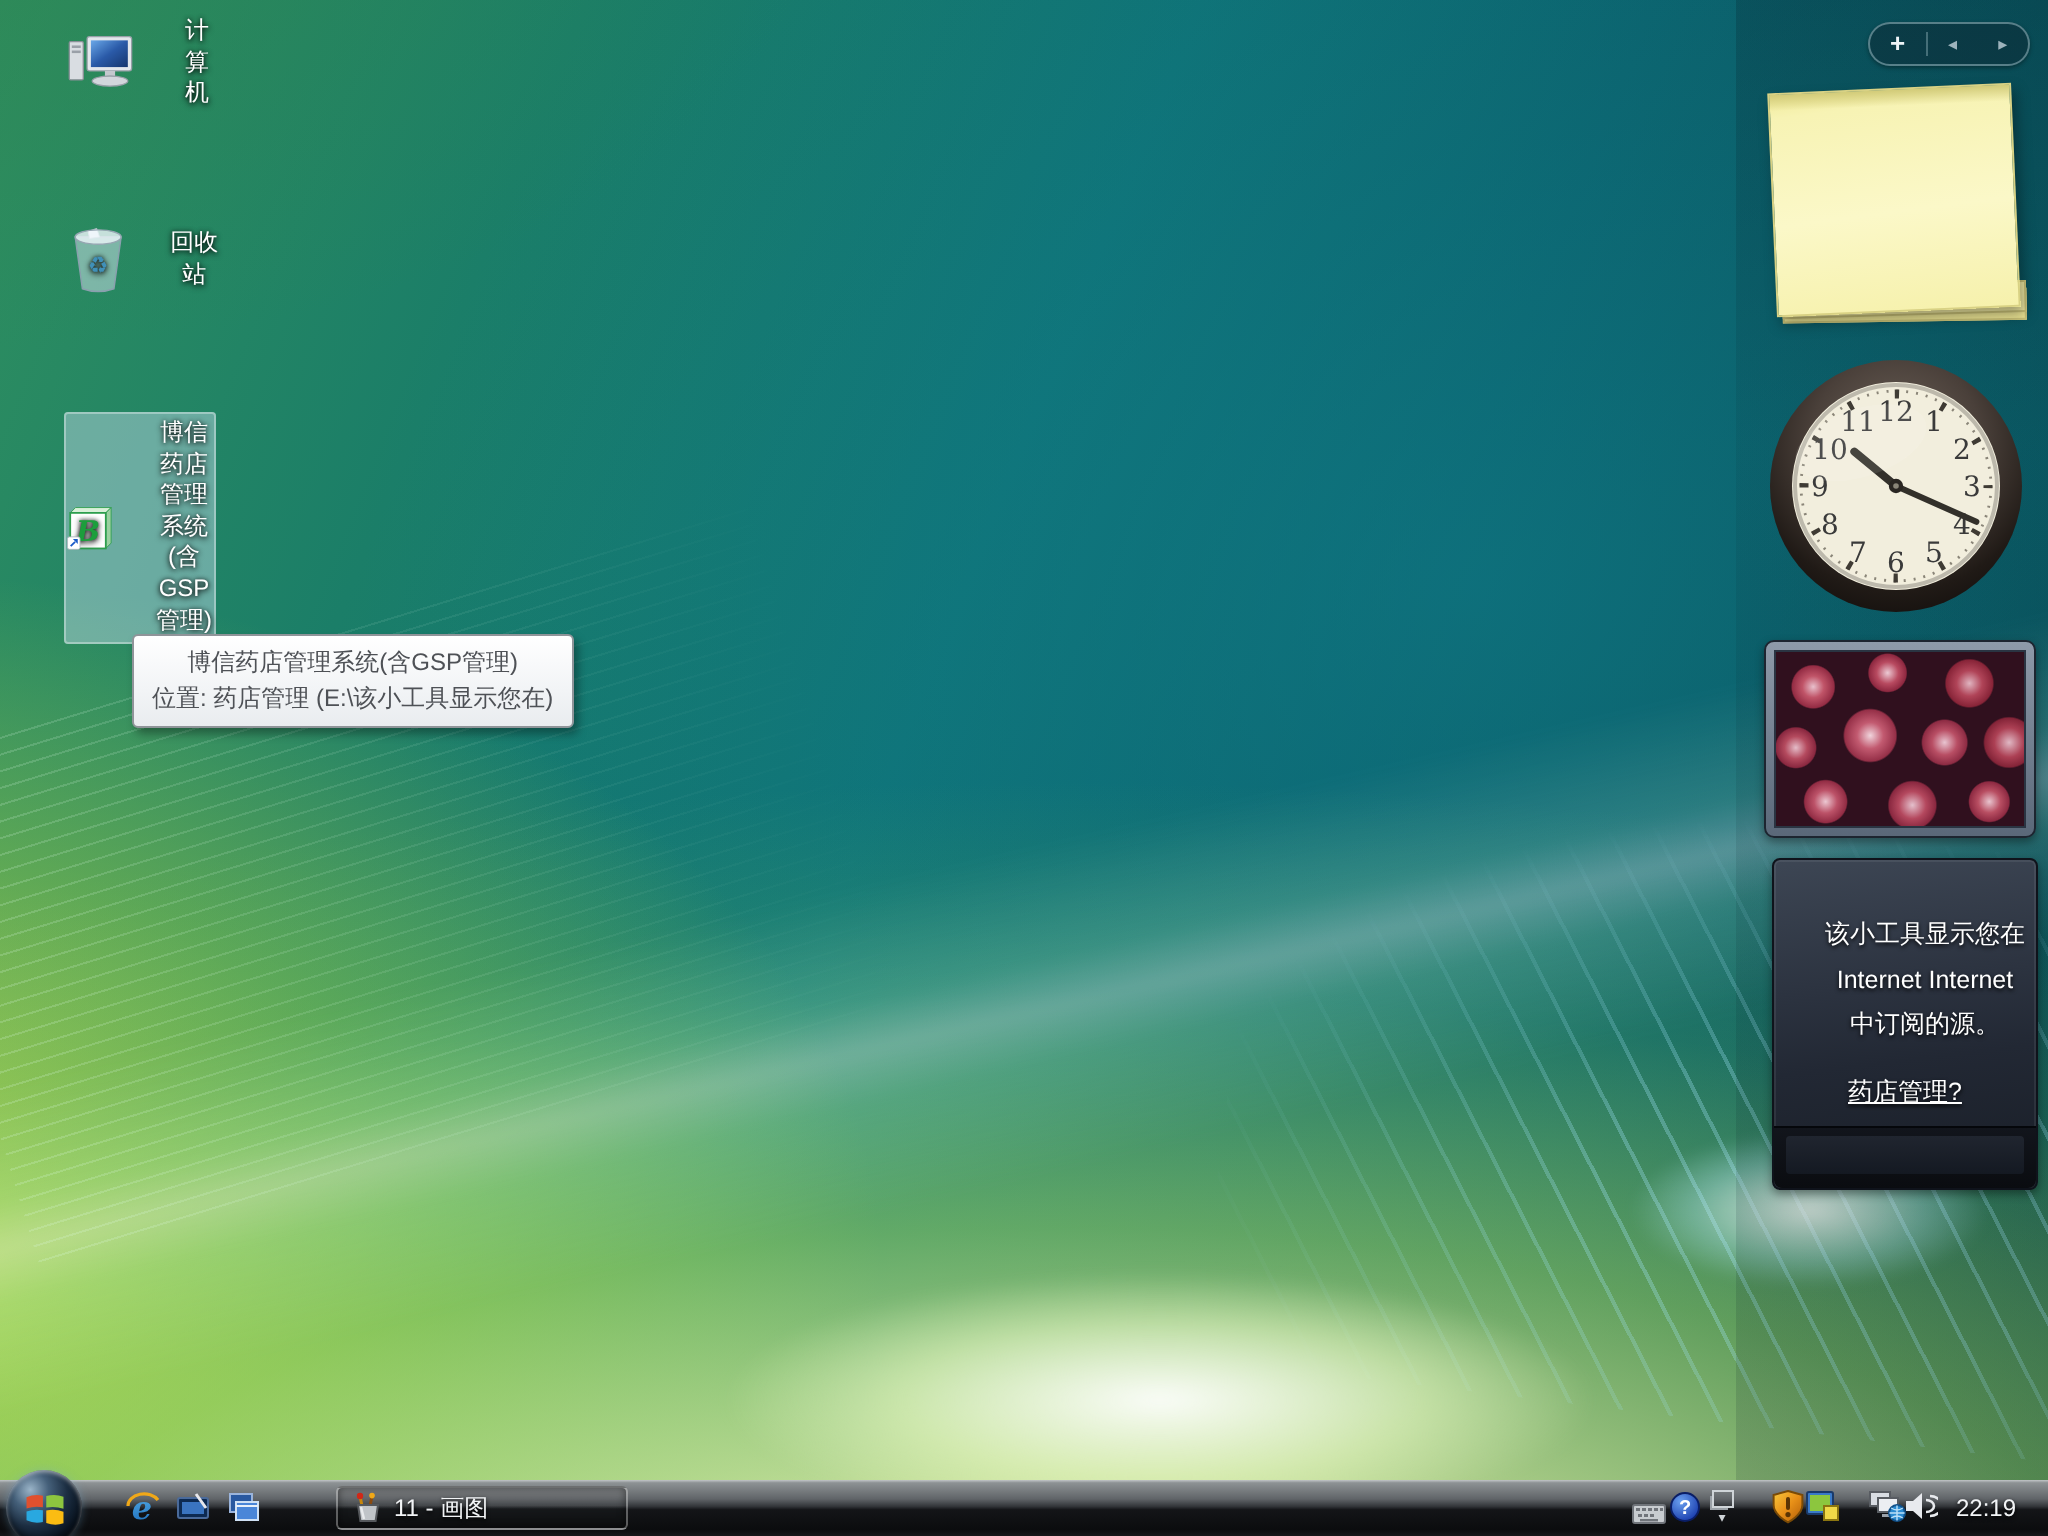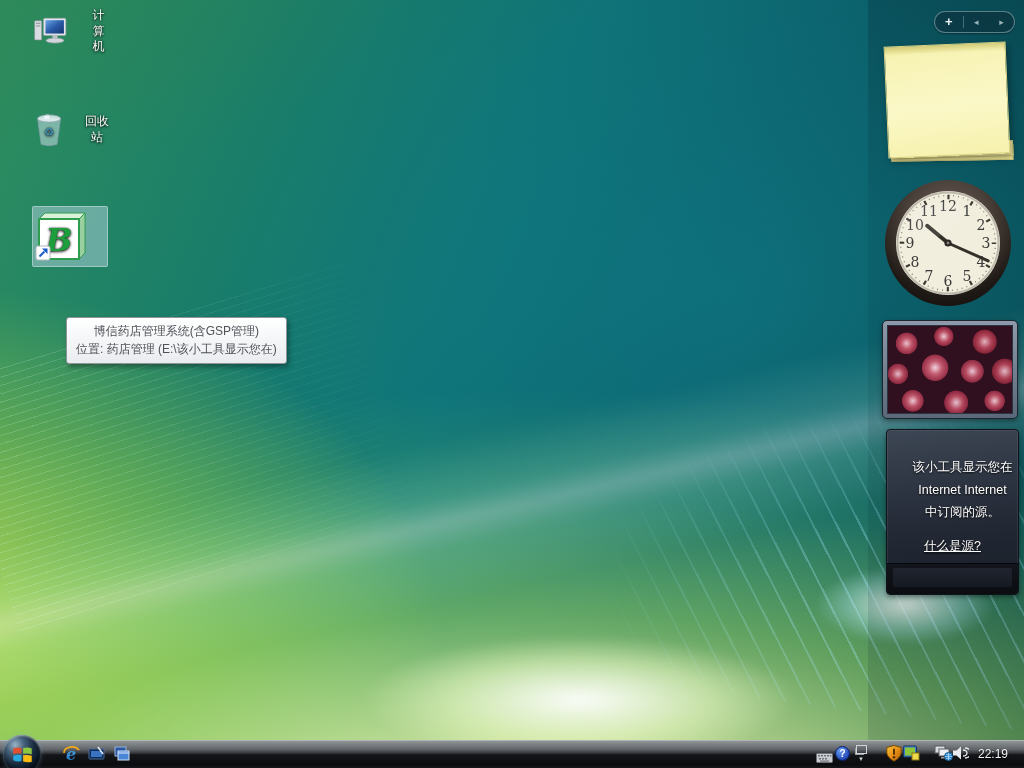--- a/index.html
+++ b/index.html
@@ -163,20 +163,25 @@
       <polygon points="7,10 47,10 53,4 13,4" fill="#d9f0d9" stroke="#2e9e4e"></polygon>
       <polygon points="47,10 53,4 53,44 47,50" fill="#9ad0a0" stroke="#2e9e4e"></polygon>
       <rect x="7" y="10" width="40" height="40" fill="#ffffff" stroke="#2e9e4e" stroke-width="2"></rect>
       <text x="27" y="42" text-anchor="middle" font-size="32" font-weight="bold" font-style="italic" fill="#1c9e3c" font-family="DejaVu Serif, serif">B</text>
       <g>
         <rect x="4" y="37" width="14" height="14" rx="2" fill="#ffffff" stroke="#b0b8c0"></rect>
         <line x1="7.5" y1="47.5" x2="12.5" y2="42.5" stroke="#1a5ac8" stroke-width="2"></line>
         <polygon points="15.5,39.5 15.5,45 10,39.5" fill="#1a5ac8"></polygon>
       </g>
     </svg>
+    <div class="icon-label">
+      <span style="display:block">博信药店管理</span>
+      <span style="display:block">系统(含GSP</span>
+      <span style="display:block">管理)</span>
+    </div>
   </div>
 
   <div class="tooltip">
     <div>博信药店管理系统(含GSP管理)</div>
     <div>位置: 药店管理 (E:\该小工具显示您在)</div>
   </div>
 
   <div class="gadget-controls">
     <div class="gc-add">+</div>
     <div class="gc-div"></div>
@@ -236,21 +241,21 @@
   <div class="photo-gadget">
     <div class="photo-img"></div>
   </div>
 
   <div class="rss-gadget">
     <div class="rss-message">
       <span>该小工具显示您在</span>
       <span>Internet Internet</span>
       <span>中订阅的源。</span>
     </div>
-    <a class="rss-link">什么是源?</a>
+    <a class="rss-link">药店管理?</a>
     <div class="rss-footer">
       <div class="rss-footer-inner"></div>
     </div>
   </div>
 
   <div class="taskbar">
 
     <span class="ql" style="left:62px;">
       <svg width="18" height="18" viewBox="0 0 18 18">
         <defs>
@@ -273,20 +278,31 @@
     </span>
 
     <span class="ql" style="left:113px;">
       <svg width="18" height="18" viewBox="0 0 18 18">
         <rect x="2" y="2" width="11" height="9" fill="#2858a0" stroke="#9ab4dc"></rect>
         <rect x="5" y="6" width="11" height="9" fill="#4a86d8" stroke="#cfe0f4"></rect>
         <line x1="5" y1="8" x2="16" y2="8" stroke="#e8f0fa"></line>
       </svg>
     </span>
 
+    <div class="task-button">
+      <svg width="16" height="16" viewBox="0 0 16 16">
+        <line x1="5" y1="7" x2="4" y2="2" stroke="#c8860a" stroke-width="1.5"></line>
+        <line x1="9" y1="7" x2="10" y2="2" stroke="#8a4a10" stroke-width="1.5"></line>
+        <circle cx="4" cy="2" r="1.6" fill="#d02818"></circle>
+        <circle cx="10" cy="1.8" r="1.4" fill="#f0a818"></circle>
+        <path d="M3,6.5 L13,6.5 L11.8,14.5 L4.2,14.5 Z" fill="#c0c4c8" stroke="#55585c"></path>
+        <path d="M4.5,7.5 L6,13.5" stroke="#e8eaec" stroke-width="1.2"></path>
+      </svg>
+      <span class="task-label">11 - 画图</span>
+    </div>
 
     <span class="tray-icon" style="left:816px;top:9px;">
       <svg width="17" height="10" viewBox="0 0 17 10">
         <rect x=".5" y=".5" width="16" height="9" rx="1" fill="#c8ccd0" stroke="#70747a"></rect>
         <g fill="#70747a">
             <rect x="2" y="2" width="2" height="1.5"></rect>
             <rect x="5" y="2" width="2" height="1.5"></rect>
         <rect x="8" y="2" width="2" height="1.5"></rect>
             <rect x="11" y="2" width="2" height="1.5"></rect>
             <rect x="14" y="2" width="1.5" height="1.5"></rect>

